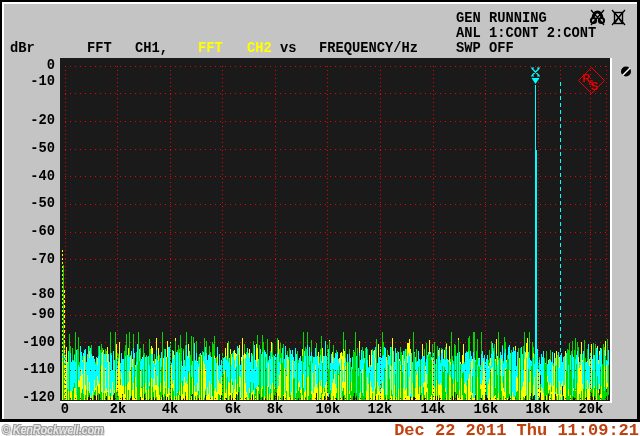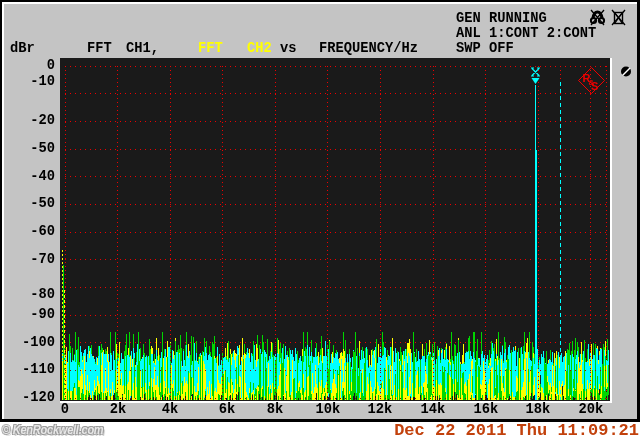--- a/index.html
+++ b/index.html
@@ -15,21 +15,21 @@
 #stamp{position:absolute;right:1px;top:421px;color:#c2410c;font-size:17px}
 #kr{position:absolute;left:2px;top:422px;font-family:"Liberation Sans",sans-serif;
  font-style:italic;font-weight:bold;font-size:13px;color:#e8e8e8;letter-spacing:-0.3px;transform:scaleX(0.85);transform-origin:0 0;
  text-shadow:-1px -1px 0 #999,1px -1px 0 #999,-1px 1px 0 #999,1px 1px 0 #b0b0b0,2px 2px 1px #c8c8c8}
 </style></head><body>
 <div id="frame"></div>
 <div id="hilite"></div>
 <div id="panel"></div>
 <div class="abs" style="left:10px;top:41px">dBr</div>
 <div class="abs" style="left:87px;top:41px">FFT</div>
-<div class="abs" style="left:126px;top:41px">CH1,</div>
+<div class="abs" style="left:135px;top:41px">CH1,</div>
 <div class="abs yellow" style="left:198px;top:41px">FFT</div>
 <div class="abs yellow" style="left:247px;top:41px">CH2</div>
 <div class="abs" style="left:280px;top:41px">vs</div>
 <div class="abs" style="left:319px;top:41px">FREQUENCY/Hz</div>
 <div class="abs" style="left:456px;top:11px">GEN RUNNING</div>
 <div class="abs" style="left:456px;top:26px">ANL 1:CONT 2:CONT</div>
 <div class="abs" style="left:456px;top:41px">SWP OFF</div>
 <svg class="abs" style="left:588px;top:8px" width="40" height="20" viewBox="0 0 40 20">
  <g stroke="#000" fill="none">
   <path d="M3 2l13 15M16 2L3 17" stroke-width="1.3"></path>
@@ -80,21 +80,21 @@
 <div class="yl" style="top:225px">-60</div>
 <div class="yl" style="top:253px">-70</div>
 <div class="yl" style="top:288px">-80</div>
 <div class="yl" style="top:308px">-90</div>
 <div class="yl" style="top:336px">-100</div>
 <div class="yl" style="top:363px">-110</div>
 <div class="yl" style="top:391px">-120</div>
 <div class="xl" style="left:40px">0</div>
 <div class="xl" style="left:93px">2k</div>
 <div class="xl" style="left:145px">4k</div>
-<div class="xl" style="left:202px">6k</div>
+<div class="xl" style="left:208px">6k</div>
 <div class="xl" style="left:250px">8k</div>
 <div class="xl" style="left:303px">10k</div>
 <div class="xl" style="left:355px">12k</div>
 <div class="xl" style="left:408px">14k</div>
 <div class="xl" style="left:461px">16k</div>
 <div class="xl" style="left:513px">18k</div>
 <div class="xl" style="left:566px">20k</div>
 <div id="stamp">Dec 22 2011 Thu 11:09:21</div>
 <div id="kr">© KenRockwell.com</div>
 

